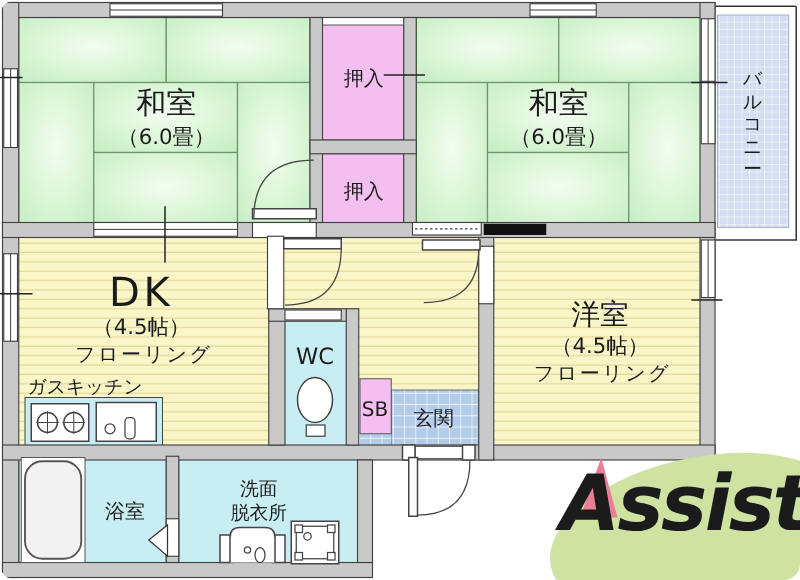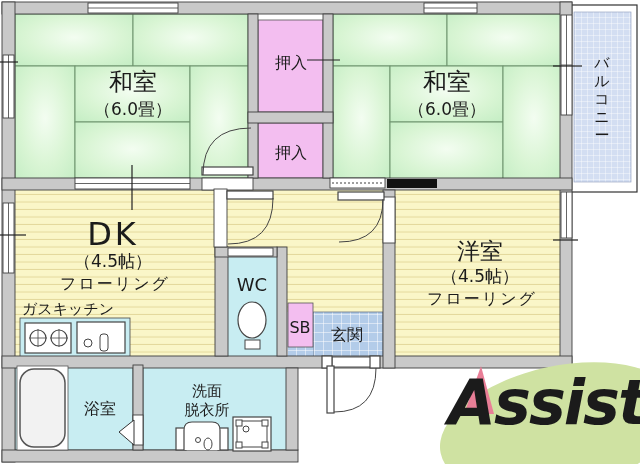--- a/index.html
+++ b/index.html
@@ -1,17 +1,17 @@
 <!DOCTYPE html>
 <html><head>
 <meta charset="utf-8">
 <style>
   html,body{margin:0;padding:0;background:#fff;}
   .stage{position:relative;width:640px;height:464px;overflow:hidden;background:#fff;
-         font-family:"DejaVu Sans","Liberation Sans",sans-serif;}
+         font-family:"DejaVu Sans","Liberation Sans",sans-serif;border-radius:13px;}
   svg{position:absolute;left:0;top:0;}
   text{fill:#1b1b1b;font-family:"DejaVu Sans","Liberation Sans",sans-serif;}
   .room-label{font-weight:500;}
   .wall{fill:#c9c9c9;stroke:#3f3f3f;stroke-width:.9;}
   .win{fill:#ffffff;stroke:#3f3f3f;stroke-width:.9;}
   .fixture{fill:#ffffff;stroke:#444;stroke-width:1.2;}
   .arc{fill:none;stroke:#444;stroke-width:1;}
   .tick{stroke:#222;stroke-width:1.2;}
 </style>
 </head>

